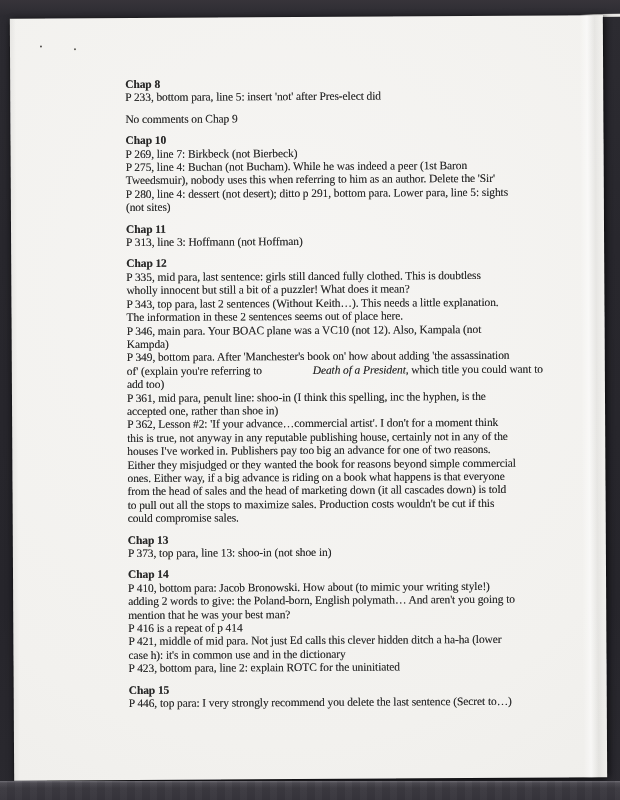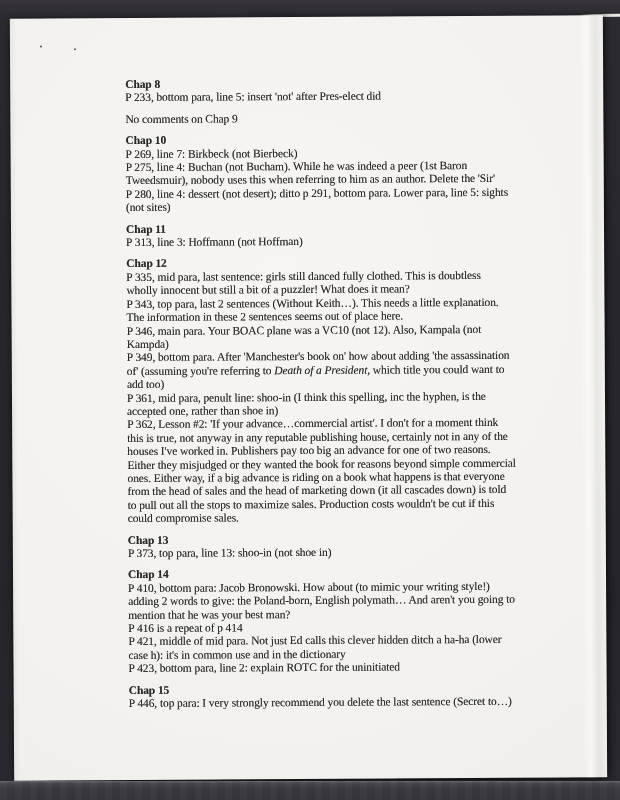--- a/index.html
+++ b/index.html
@@ -29,21 +29,21 @@
   .speck.s2{left:64px;top:30px;width:2px;height:2px;background:#5a5854;}
   .text-block{
     position:absolute;left:115px;top:60px;width:470px;
     font-size:11.5px;line-height:13.4px;color:#272727;
     letter-spacing:-0.1px;
     text-shadow:0 0 0.5px rgba(70,70,70,0.55);
   }
   .section + .section{margin-top:8px;}
   .line{white-space:pre;}
   .heading{font-weight:700;}
-  .line em{}
+  .line em{margin-left:48px;}
   .bottom-strip{
     position:absolute;left:0;right:0;top:781px;height:19px;
     background:
       repeating-linear-gradient(90deg,rgba(255,255,255,0.02) 0 7px,rgba(0,0,0,0.04) 7px 15px),
       linear-gradient(180deg,#6e6c73 0px,#4b4950 2px,#3c3a41 7px,#37353c 100%);
   }
 </style>
 </head>
 <body>
 
@@ -74,21 +74,21 @@
         </div>
         <div class="section">
           <div class="line heading">Chap 12</div>
           <div class="line">P 335, mid para, last sentence: girls still danced fully clothed. This is doubtless</div>
           <div class="line">wholly innocent but still a bit of a puzzler! What does it mean?</div>
           <div class="line">P 343, top para, last 2 sentences (Without Keith…). This needs a little explanation.</div>
           <div class="line">The information in these 2 sentences seems out of place here.</div>
           <div class="line">P 346, main para. Your BOAC plane was a VC10 (not 12). Also, Kampala (not</div>
           <div class="line">Kampda)</div>
           <div class="line">P 349, bottom para. After 'Manchester's book on' how about adding 'the assassination</div>
-          <div class="line"><span>of' (assuming you're referring to </span><em>Death of a President</em><span>, which title you could want to</span></div>
+          <div class="line"><span>of' (explain you're referring to </span><em>Death of a President</em><span>, which title you could want to</span></div>
           <div class="line">add too)</div>
           <div class="line">P 361, mid para, penult line: shoo-in (I think this spelling, inc the hyphen, is the</div>
           <div class="line">accepted one, rather than shoe in)</div>
           <div class="line">P 362, Lesson #2: 'If your advance…commercial artist'. I don't for a moment think</div>
           <div class="line">this is true, not anyway in any reputable publishing house, certainly not in any of the</div>
           <div class="line">houses I've worked in. Publishers pay too big an advance for one of two reasons.</div>
           <div class="line">Either they misjudged or they wanted the book for reasons beyond simple commercial</div>
           <div class="line">ones. Either way, if a big advance is riding on a book what happens is that everyone</div>
           <div class="line">from the head of sales and the head of marketing down (it all cascades down) is told</div>
           <div class="line">to pull out all the stops to maximize sales. Production costs wouldn't be cut if this</div>

